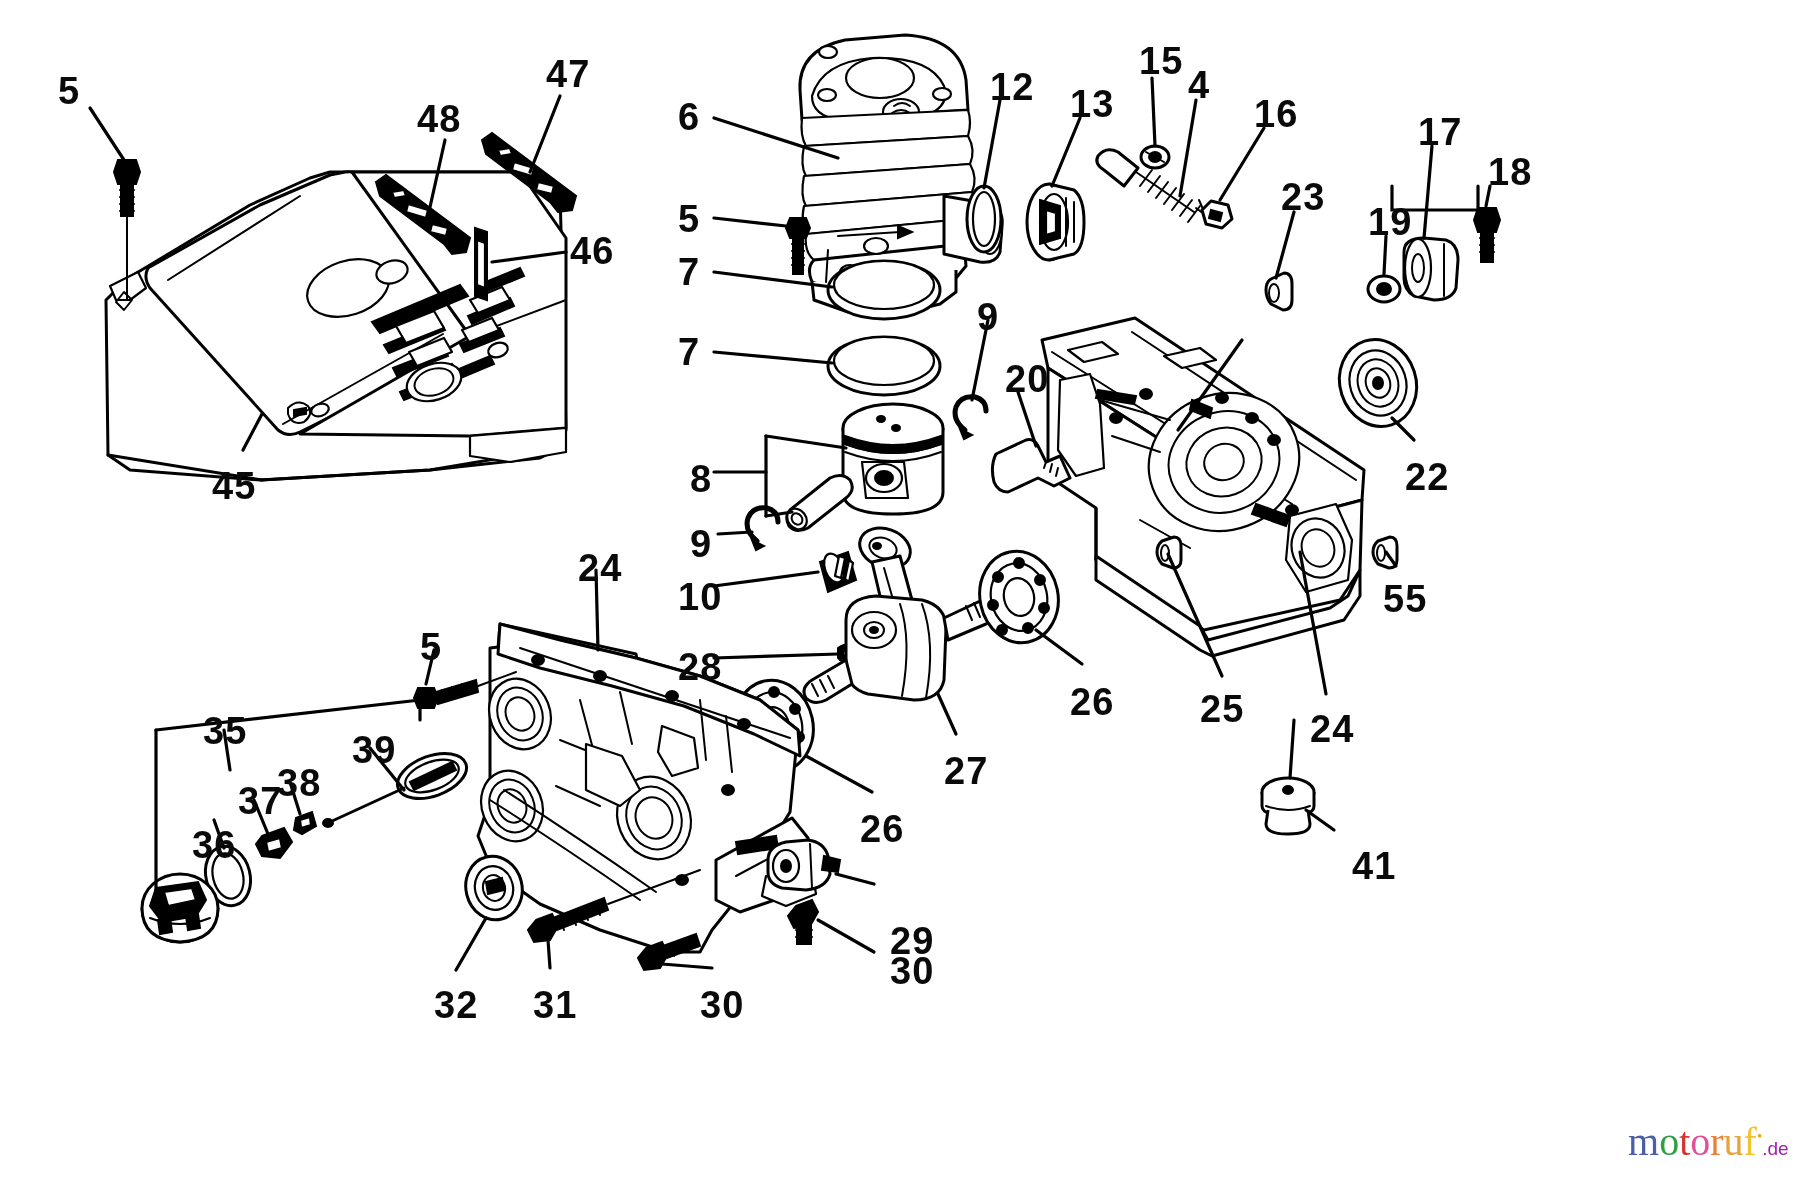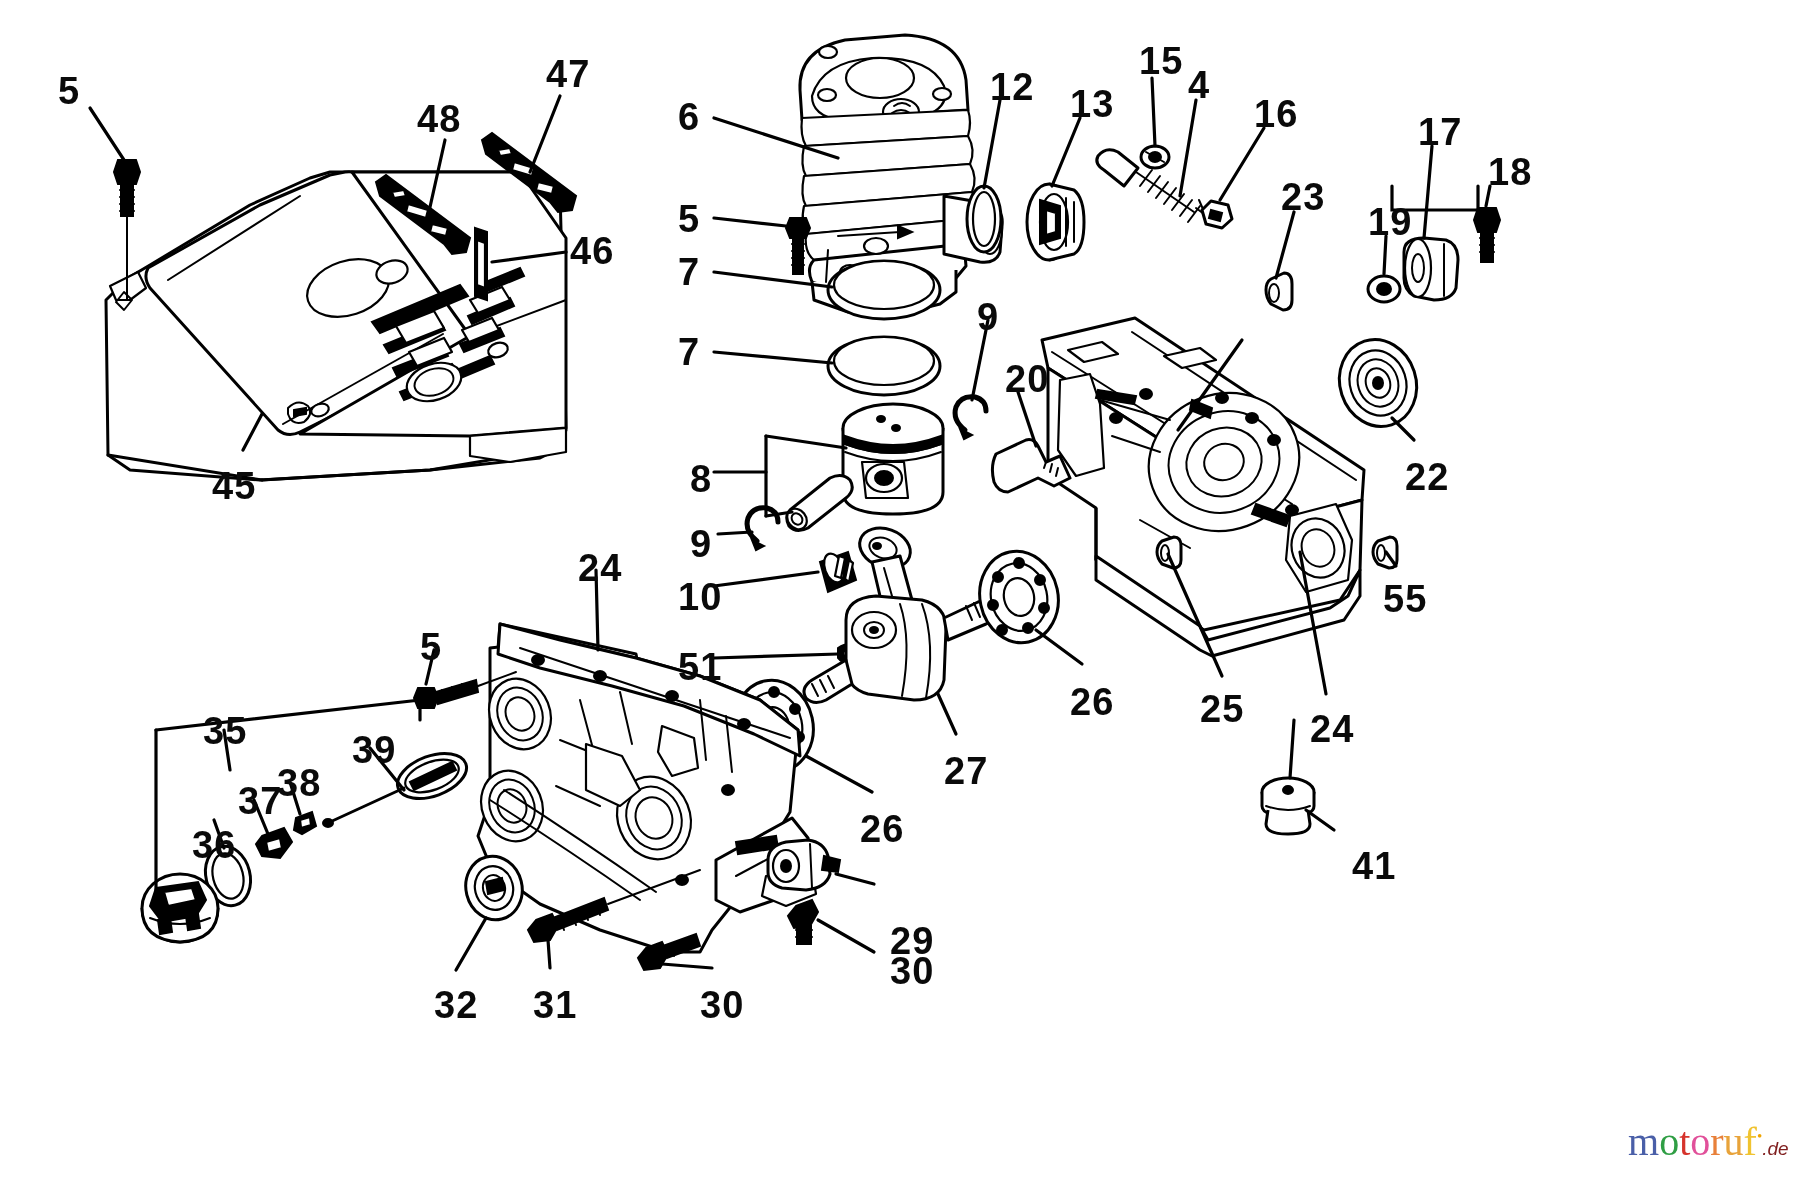--- a/index.html
+++ b/index.html
@@ -31,21 +31,21 @@
     line-height:1;
     white-space:nowrap;
     font-weight:400;
   }
   #logo .l{display:inline-block;}
   #logo .dot{
     font-size:15px;vertical-align:super;color:#f0a500;
   }
   #logo .de{
     font-family:"Liberation Sans", sans-serif;
-    font-size:19px;color:#7f1d1d;letter-spacing:0px;font-style:italic;
+    font-size:19px;color:#a21caf;letter-spacing:0px;
   }
 </style>
 </head>
 <body>
 
 <div id="sheet">
 
   <svg id="art" viewBox="0 0 1800 1187" xmlns="http://www.w3.org/2000/svg">
     <defs>
       <style>
@@ -667,21 +667,21 @@
     <span class="callout" style="left:546px;top:55px;">47</span>
     <span class="callout" style="left:570px;top:232px;">46</span>
     <span class="callout" style="left:212px;top:467px;">45</span>
     <span class="callout" style="left:678px;top:98px;">6</span>
     <span class="callout" style="left:678px;top:200px;">5</span>
     <span class="callout" style="left:678px;top:253px;">7</span>
     <span class="callout" style="left:678px;top:333px;">7</span>
     <span class="callout" style="left:690px;top:460px;">8</span>
     <span class="callout" style="left:690px;top:525px;">9</span>
     <span class="callout" style="left:678px;top:578px;">10</span>
-    <span class="callout" style="left:678px;top:648px;">51</span>
+    <span class="callout" style="left:678px;top:648px;">28</span>
     <span class="callout" style="left:990px;top:68px;">12</span>
     <span class="callout" style="left:1070px;top:85px;">13</span>
     <span class="callout" style="left:1139px;top:42px;">15</span>
     <span class="callout" style="left:1188px;top:66px;">4</span>
     <span class="callout" style="left:1254px;top:95px;">16</span>
     <span class="callout" style="left:977px;top:298px;">9</span>
     <span class="callout" style="left:1005px;top:360px;">20</span>
     <span class="callout" style="left:1418px;top:113px;">17</span>
     <span class="callout" style="left:1488px;top:153px;">18</span>
     <span class="callout" style="left:1368px;top:203px;">19</span>

